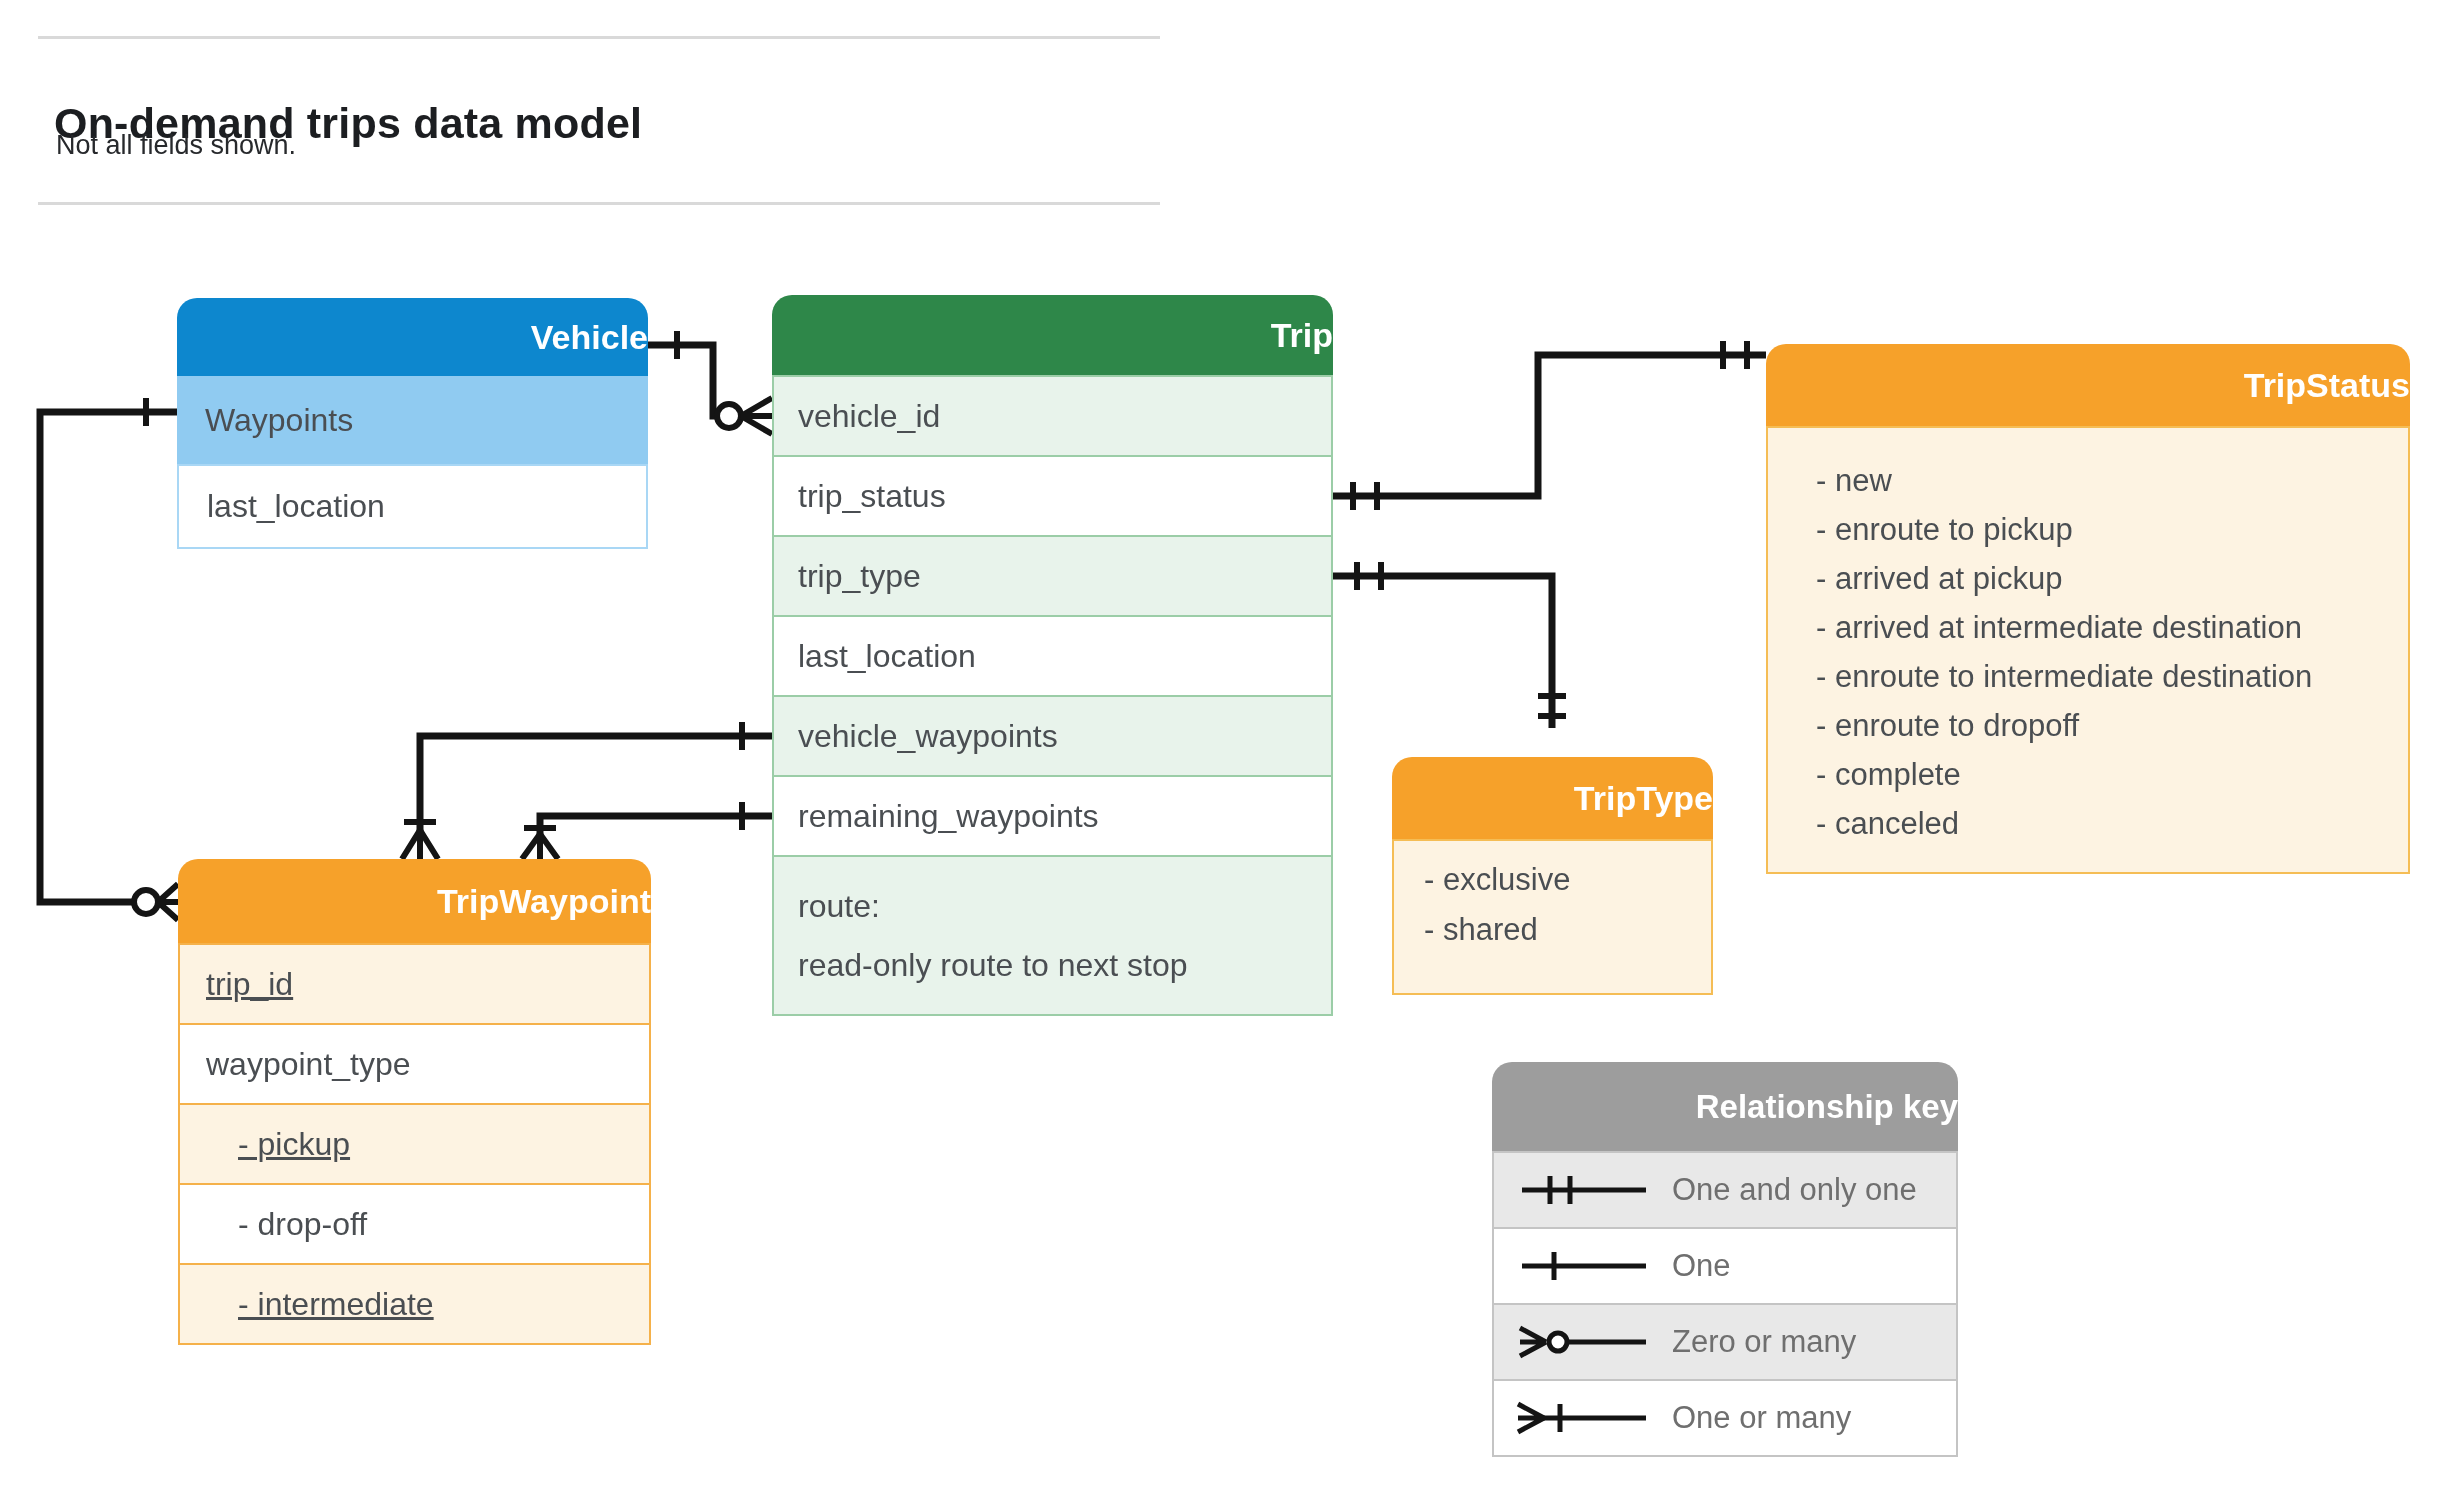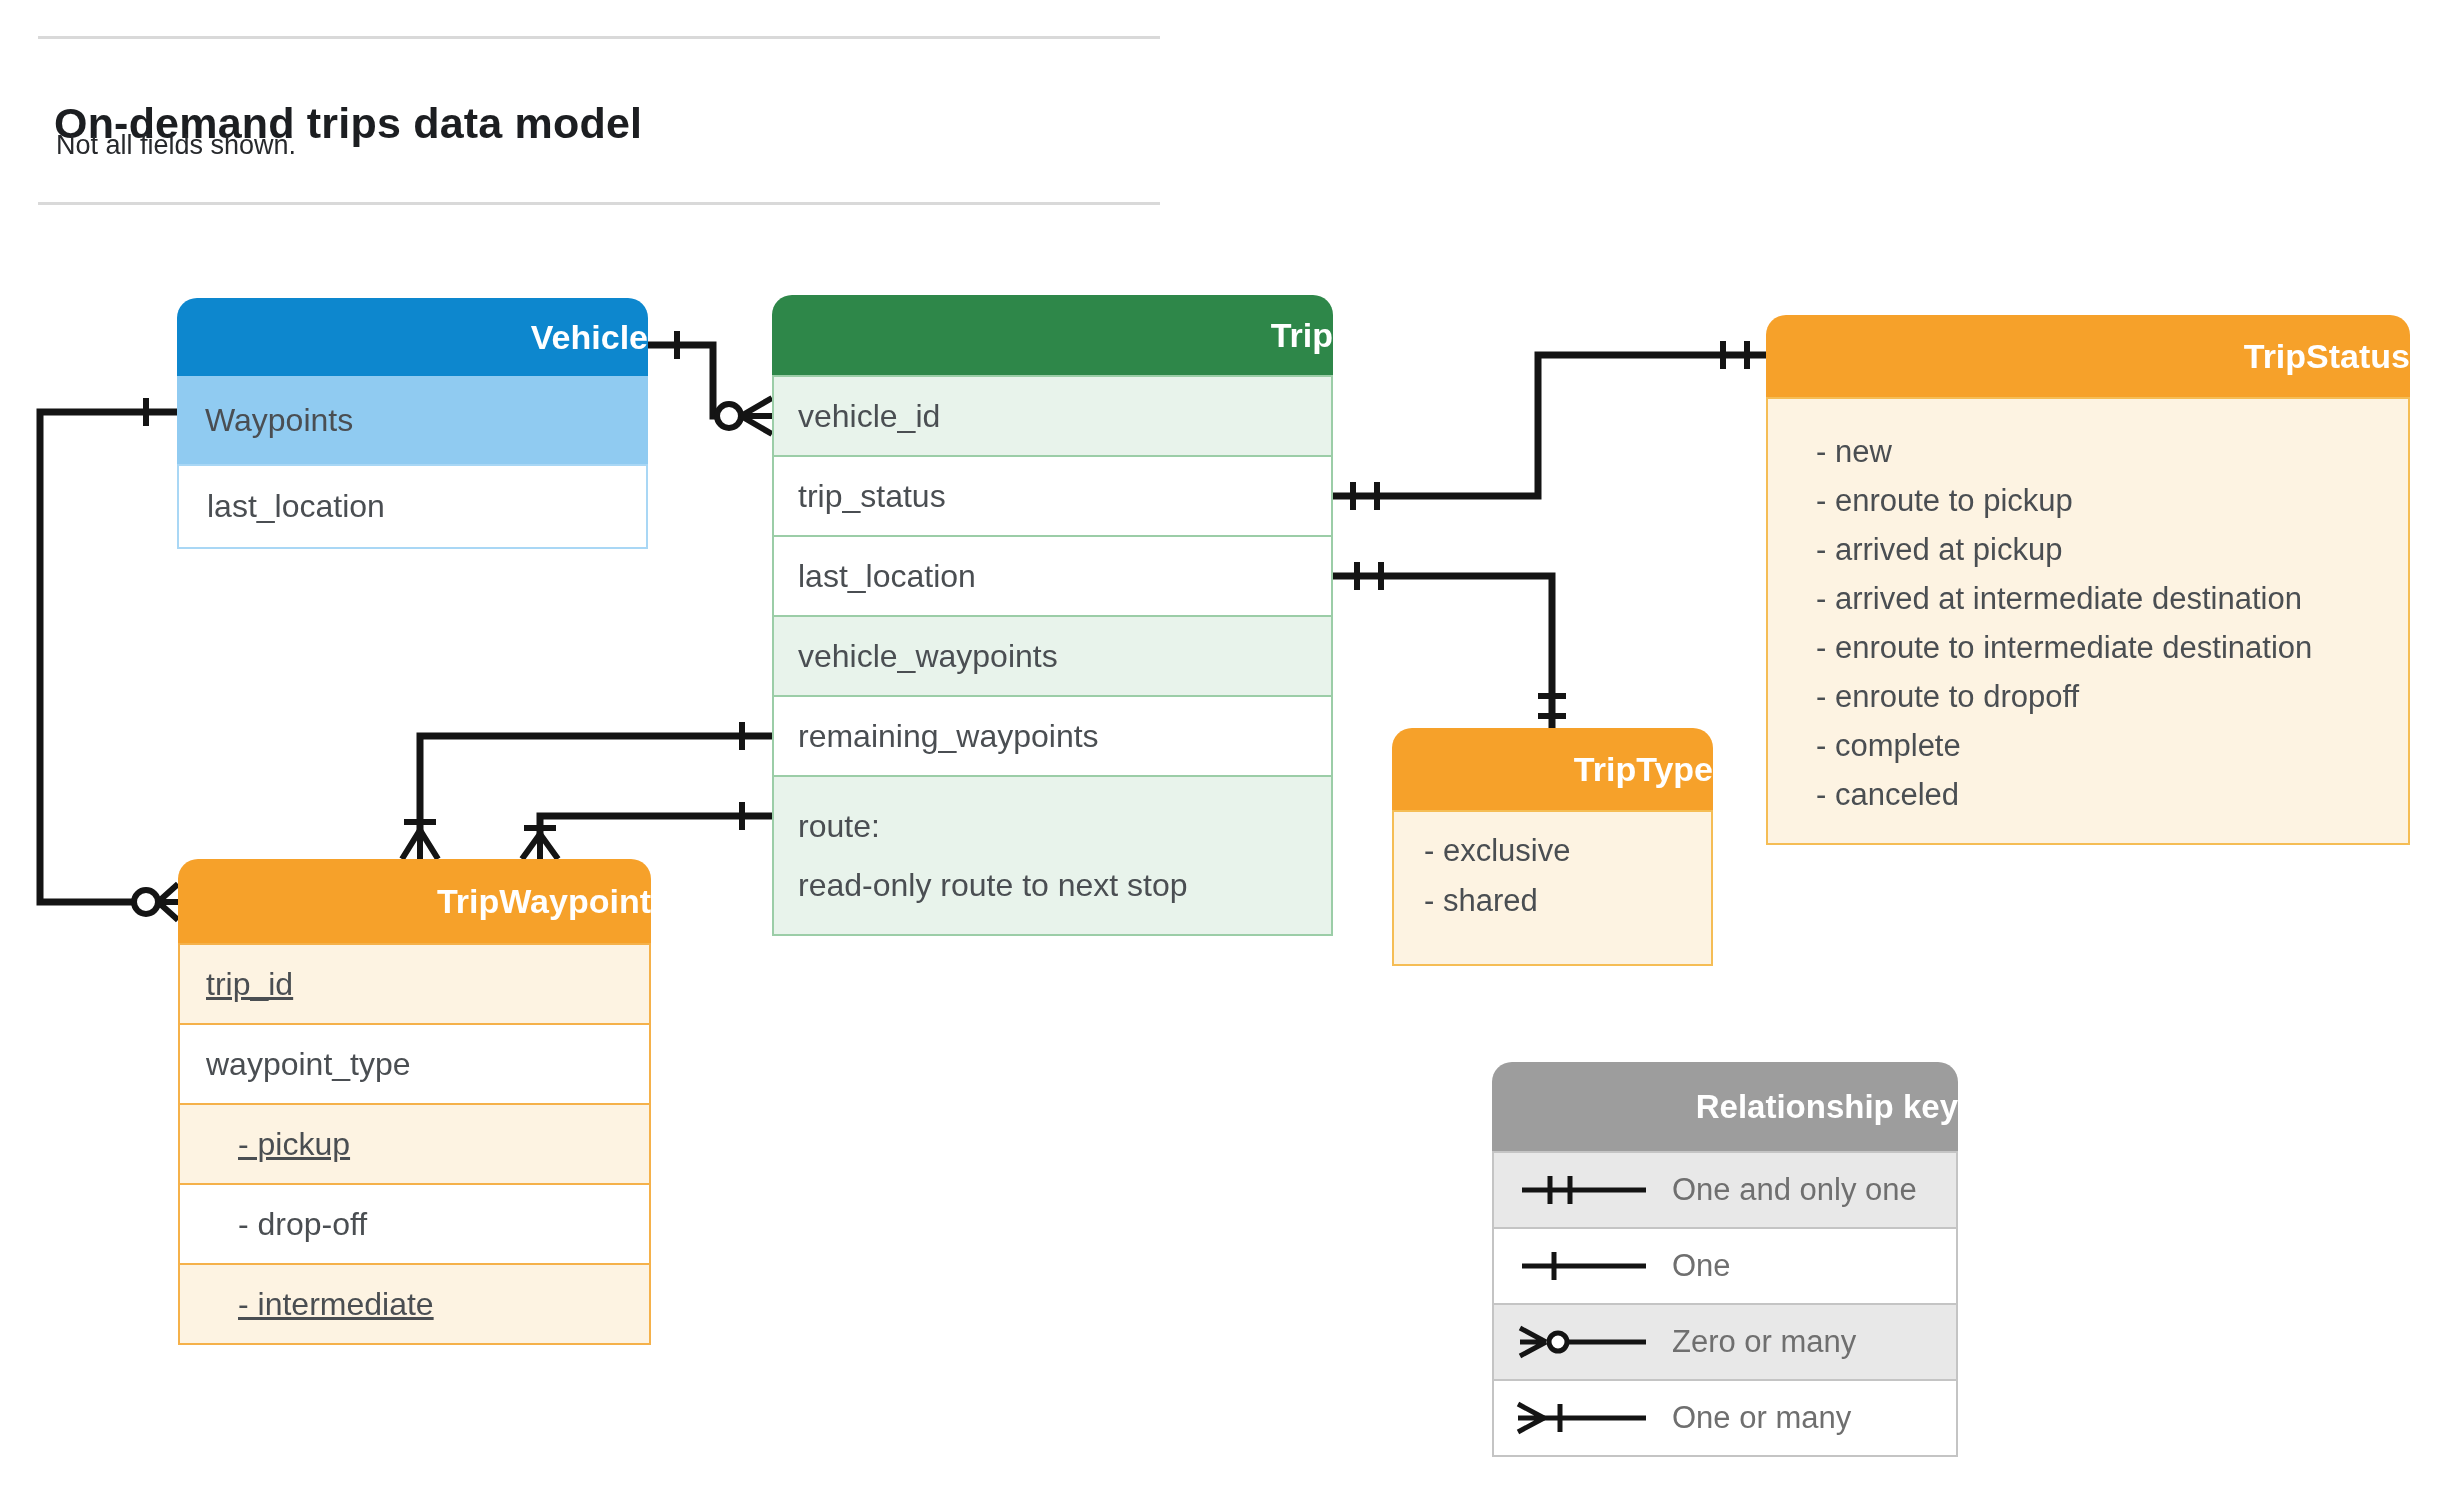--- a/index.html
+++ b/index.html
@@ -28,21 +28,21 @@
   .vehicle .row.white { height:85px; border:2px solid #a9d7f5; }
 
   
   .trip { left:772px; top:295px; width:561px; }
   .trip .thead { height:80px; background:#2e8749; }
   .trip .row { height:82px; padding-left:24px; border-color:#9bcda7; }
   .trip .row.shade { background:#e8f3eb; }
   .trip .row.route { height:161px; flex-direction:column; align-items:flex-start; justify-content:center; gap:22px; }
 
   
-  .orange .thead { background:#f6a12a; }
+  .orange .thead { background:#f6a12a;margin-top:29px; }
   .enum-body { box-sizing:border-box; border:2px solid #f5bd55; background:#fdf3e2; }
   .enum-item { font-size:31px; line-height:49px; padding-left:48px; }
 
   .trip-status { left:1766px; top:315px; width:644px; }
   .trip-status .thead { height:82px; }
   .trip-status .enum-body { height:448px; padding-top:28px; }
 
   .trip-type { left:1392px; top:728px; width:321px; }
   .trip-type .thead { height:82px; }
   .trip-type .enum-body { height:156px; padding-top:14px; }
@@ -137,20 +137,23 @@
 
   <div class="table trip">
     <div class="thead">
       <span>Trip</span>
     </div>
     <div class="row shade bordered first">
       <span>vehicle_id</span>
     </div>
     <div class="row bordered">
       <span>trip_status</span>
+    </div>
+    <div class="row shade bordered">
+      <span>trip_type</span>
     </div>
     <div class="row bordered">
       <span>last_location</span>
     </div>
     <div class="row shade bordered">
       <span>vehicle_waypoints</span>
     </div>
     <div class="row bordered">
       <span>remaining_waypoints</span>
     </div>

